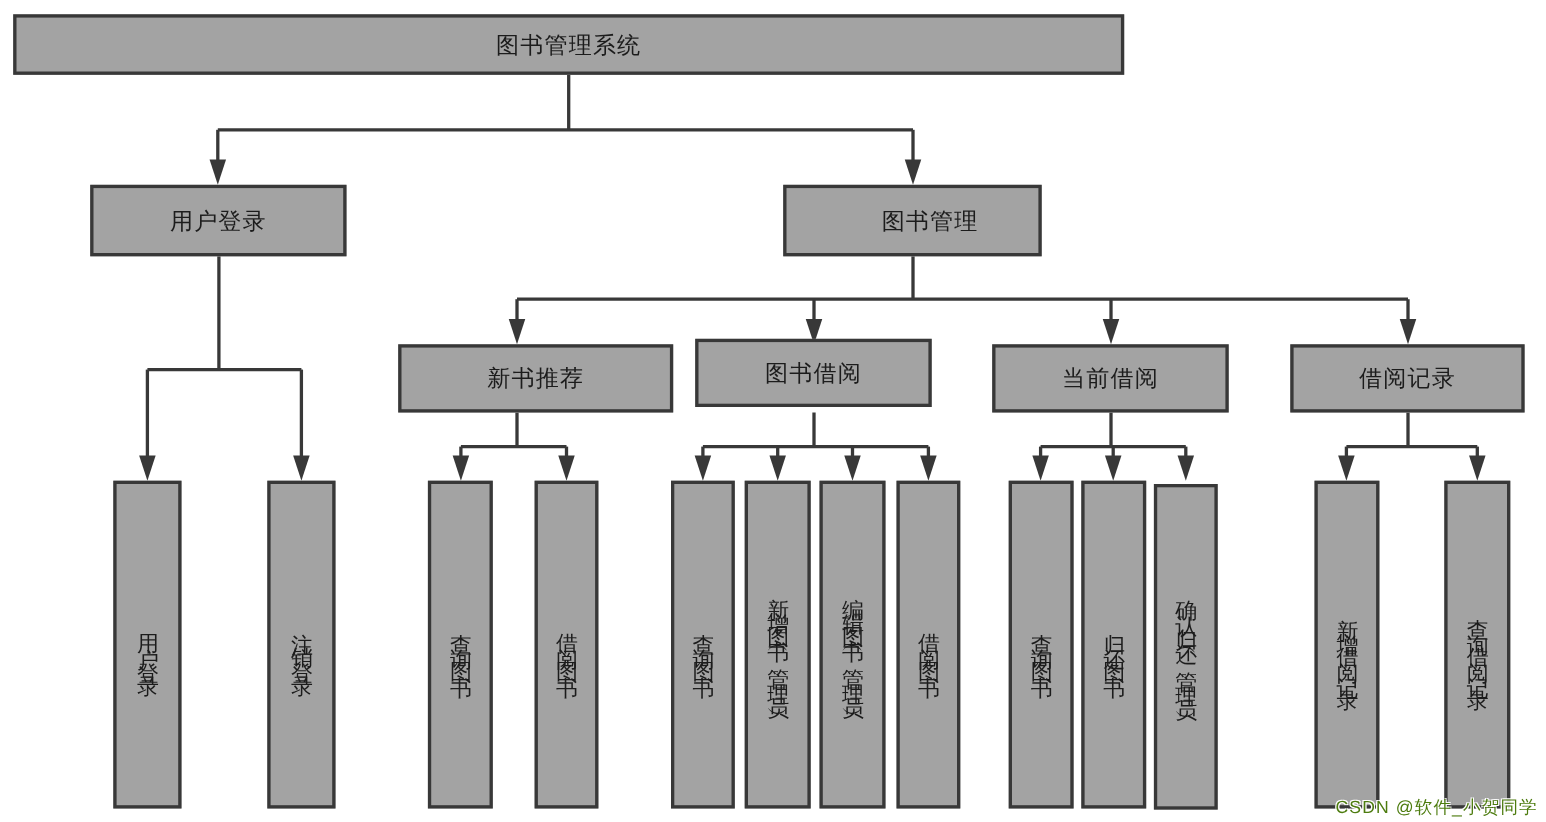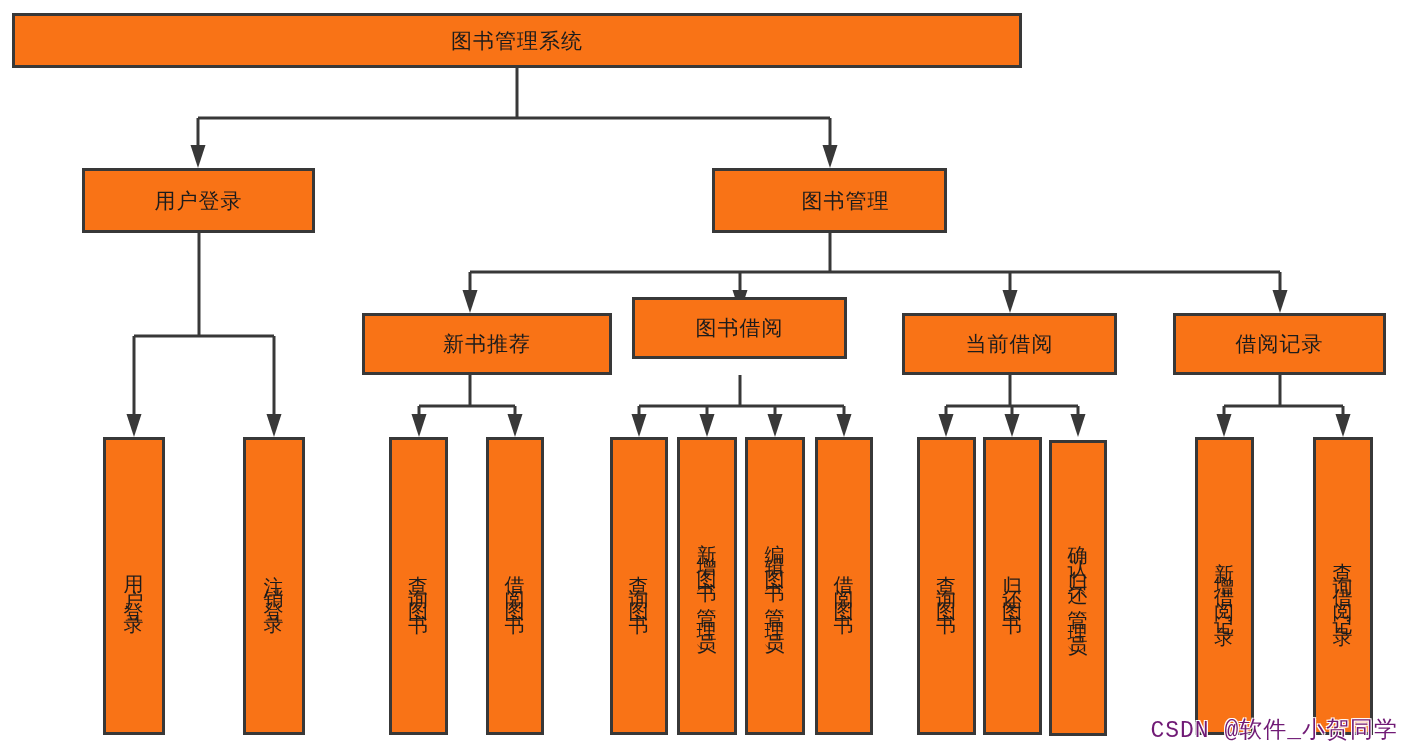--- a/index.html
+++ b/index.html
@@ -5,37 +5,36 @@
   * { margin: 0; padding: 0; box-sizing: border-box; }
   html, body { background: #ffffff; }
   body {
     font-family: "Liberation Sans", "DejaVu Sans", sans-serif;
     width: 1405px; height: 747px; position: relative; overflow: hidden;
     color: #1c1c1c;
   }
   #stage { position: absolute; left: 0; top: 0; width: 1405px; height: 747px; }
   #connectors { position: absolute; left: 0; top: 0; z-index: 1; pointer-events: none; }
   .box {
-    position: absolute; background: #f97316; border: 3px solid #383838;
+    position: absolute; background: #a3a3a3; border: 3px solid #383838;
     display: flex; align-items: center; justify-content: center;
     z-index: 2; color: #1c1c1c;
   }
   .hbox { font-size: 21px; letter-spacing: 1px; }
   .vbox span.vtext {
     writing-mode: vertical-rl; 
     font-size: 20px; letter-spacing: 13px; line-height: 1;
     display: inline-block;
   }
   .watermark {
     position: absolute; right: 7px; bottom: 2px; z-index: 3;
-    font-size: 23px; letter-spacing: 1px;
-    color: #701a75;
+    font-size: 16px; letter-spacing: 1px;
+    color: #4d7c0f;
     text-shadow: 1px 1px 0 #ffffff, -1px -1px 0 #ffffff, 1px -1px 0 #ffffff, -1px 1px 0 #ffffff;
     white-space: nowrap;
-    font-family: Liberation Mono, monospace;
   }
 </style>
 </head>
 <body>
 
 <div id="stage">
 
   <svg id="connectors" width="1405" height="747">
       <line x1="517" y1="68" x2="517" y2="118" stroke="#383838" stroke-width="3"></line>
       <line x1="198" y1="118" x2="830" y2="118" stroke="#383838" stroke-width="3"></line>
@@ -98,21 +97,21 @@
   <div class="box hbox" style="left:82px; top:168px; width:233px; height:65px;">
     <span>用户登录</span>
   </div>
   <div class="box hbox" style="left:712px; top:168px; width:235px; height:65px;padding-left:32px;">
     <span>图书管理</span>
   </div>
 
   <div class="box hbox" style="left:362px; top:313px; width:250px; height:62px;">
     <span>新书推荐</span>
   </div>
-  <div class="box hbox" style="left:632px; top:297px; width:215px; height:62px;text-align:right;">
+  <div class="box hbox" style="left:632px; top:308px; width:215px; height:62px;text-align:right;">
     <span>图书借阅</span>
   </div>
   <div class="box hbox" style="left:1173px; top:313px; width:213px; height:62px;">
     <span>借阅记录</span>
   </div>
   <div class="box hbox" style="left:902px; top:313px; width:215px; height:62px;">
     <span>当前借阅</span>
   </div>
 
   <div class="box vbox" style="left:103px; top:437px; width:62px; height:298px;">

